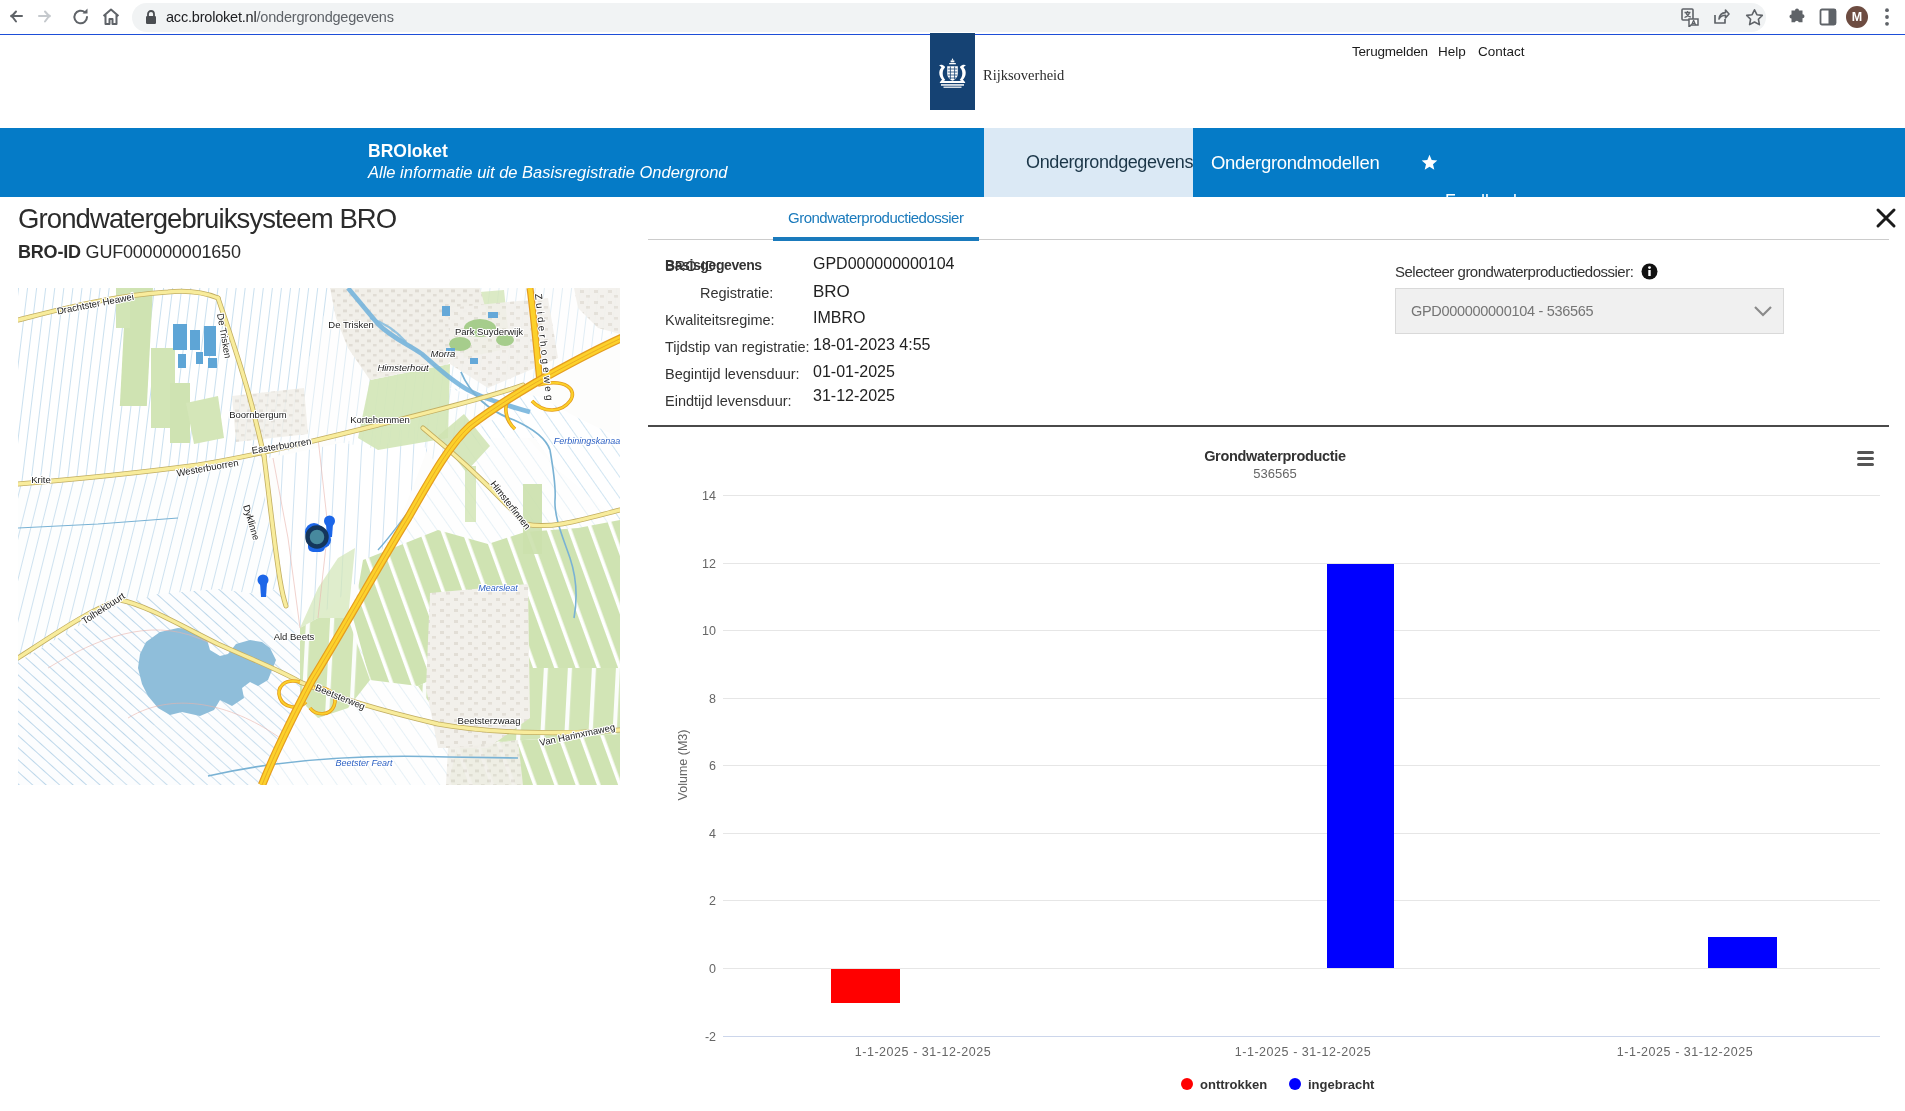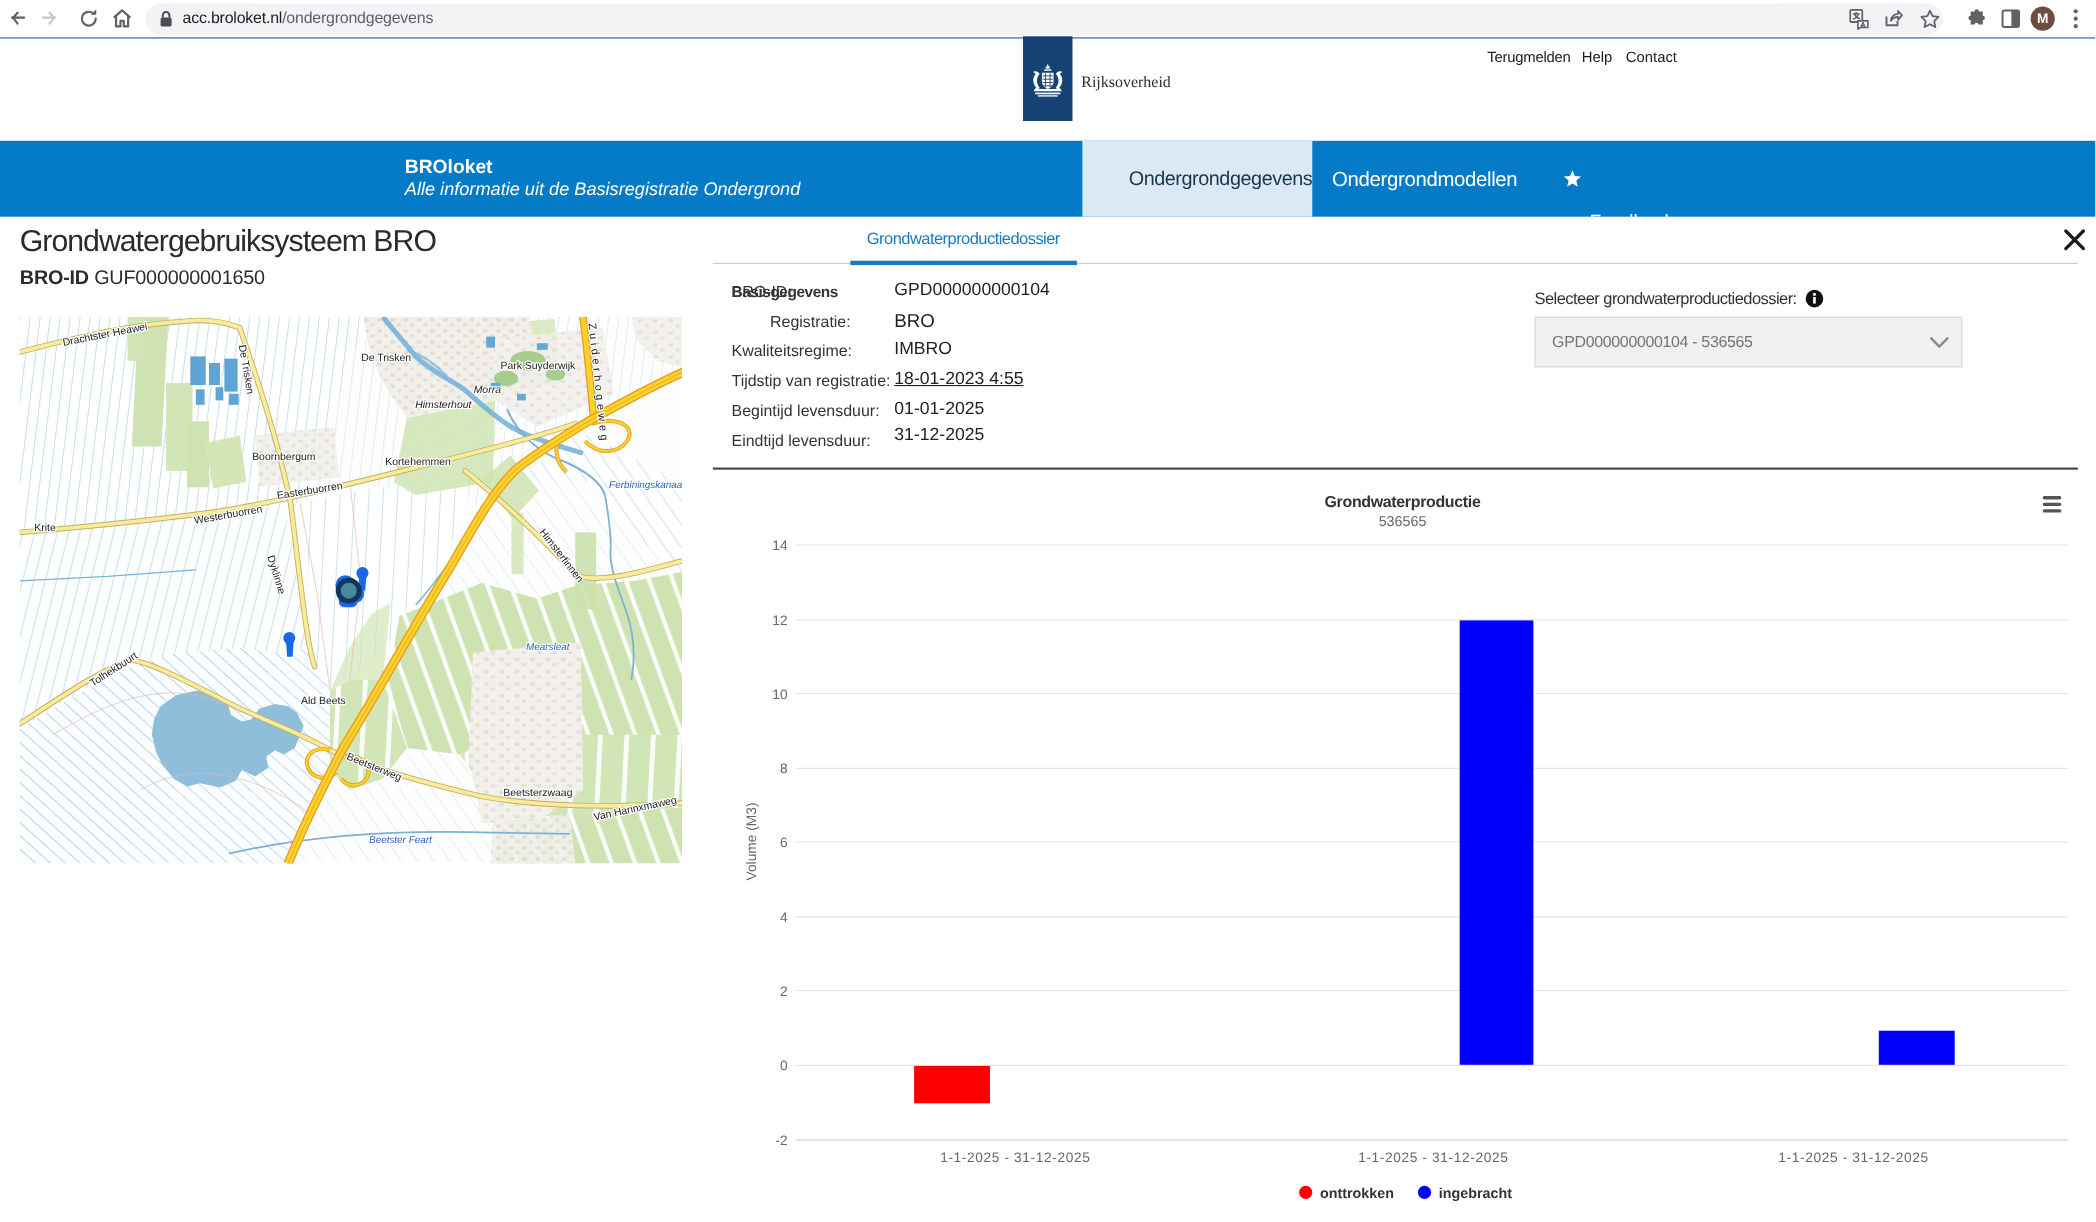--- a/index.html
+++ b/index.html
@@ -321,21 +321,21 @@
     <path d="M3 3 L19 19 M19 3 L3 19" stroke="#1b1b1b" stroke-width="3" stroke-linecap="round"></path>
   </svg>
 
   <div class="abs" style="left:665px;top:258px;font-size:14.5px;color:#333;">BRO-ID:</div>
   <div class="abs" style="left:813px;top:255px;font-size:16px;color:#222;">GPD000000000104</div>
   <div class="abs" style="left:665px;top:285px;font-size:14.5px;color:#333;margin-left:35px;">Registratie:</div>
   <div class="abs" style="left:813px;top:282px;font-size:17px;color:#222;">BRO</div>
   <div class="abs" style="left:665px;top:312px;font-size:14.5px;color:#333;">Kwaliteitsregime:</div>
   <div class="abs" style="left:813px;top:309px;font-size:16px;color:#222;">IMBRO</div>
   <div class="abs" style="left:665px;top:339px;font-size:14.5px;color:#333;">Tijdstip van registratie:</div>
-  <div class="abs" style="left:813px;top:336px;font-size:16px;color:#222;text-decoration:underline;">18-01-2023 4:55</div>
+  <div class="abs" style="left:813px;top:336px;font-size:16px;color:#222;">18-01-2023 4:55</div>
   <div class="abs" style="left:665px;top:366px;font-size:14.5px;color:#333;">Begintijd levensduur:</div>
   <div class="abs" style="left:813px;top:363px;font-size:16px;color:#222;">01-01-2025</div>
   <div class="abs" style="left:665px;top:393px;font-size:14.5px;color:#333;">Eindtijd levensduur:</div>
   <div class="abs" style="left:813px;top:387px;font-size:16px;color:#222;">31-12-2025</div>
 
   <div class="abs" style="left:1395px;top:263px;font-size:15px;color:#333;letter-spacing:-0.5px;">Selecteer grondwaterproductiedossier:</div>
   <svg class="abs" style="left:1641;top:263;" width="17" height="17" viewBox="0 0 17 17">
     <circle cx="8.5" cy="8.5" r="8" fill="#111"></circle>
     <rect x="7.3" y="7" width="2.4" height="6" fill="#fff"></rect>
     <circle cx="8.5" cy="4.6" r="1.4" fill="#fff"></circle>

